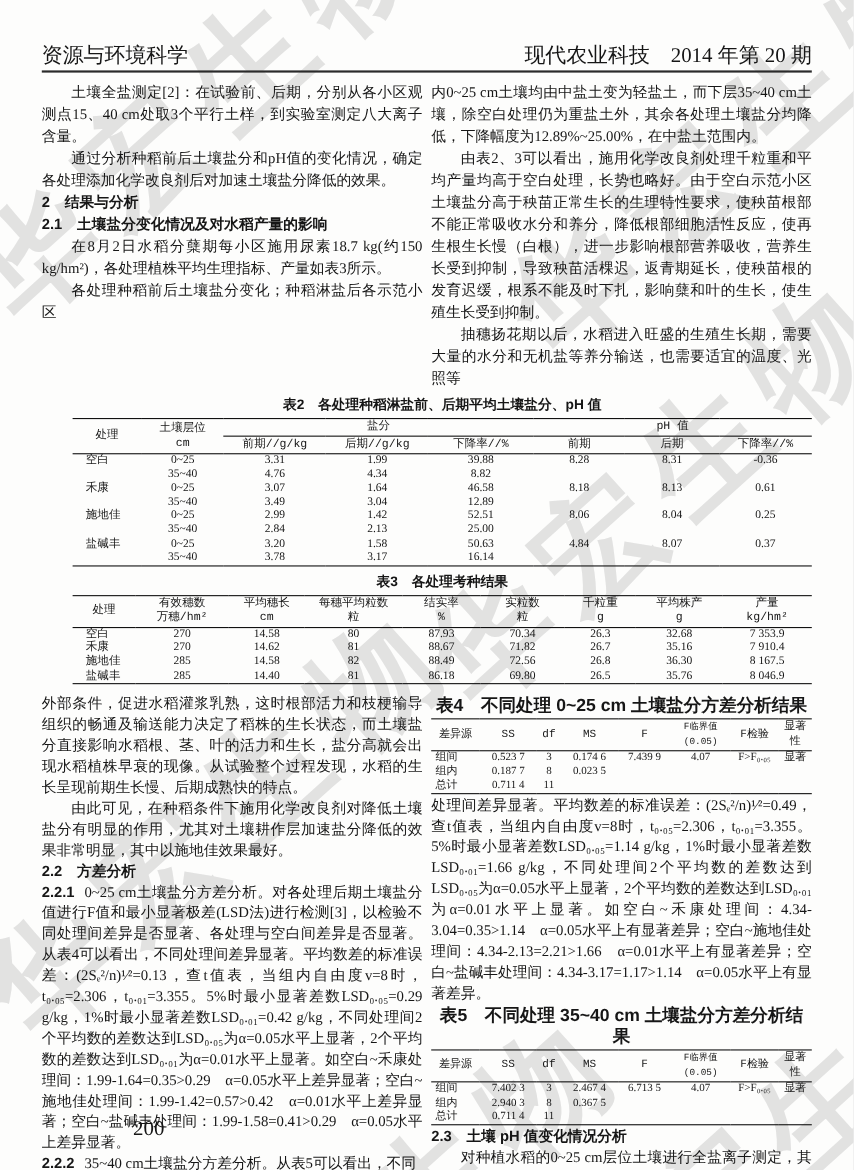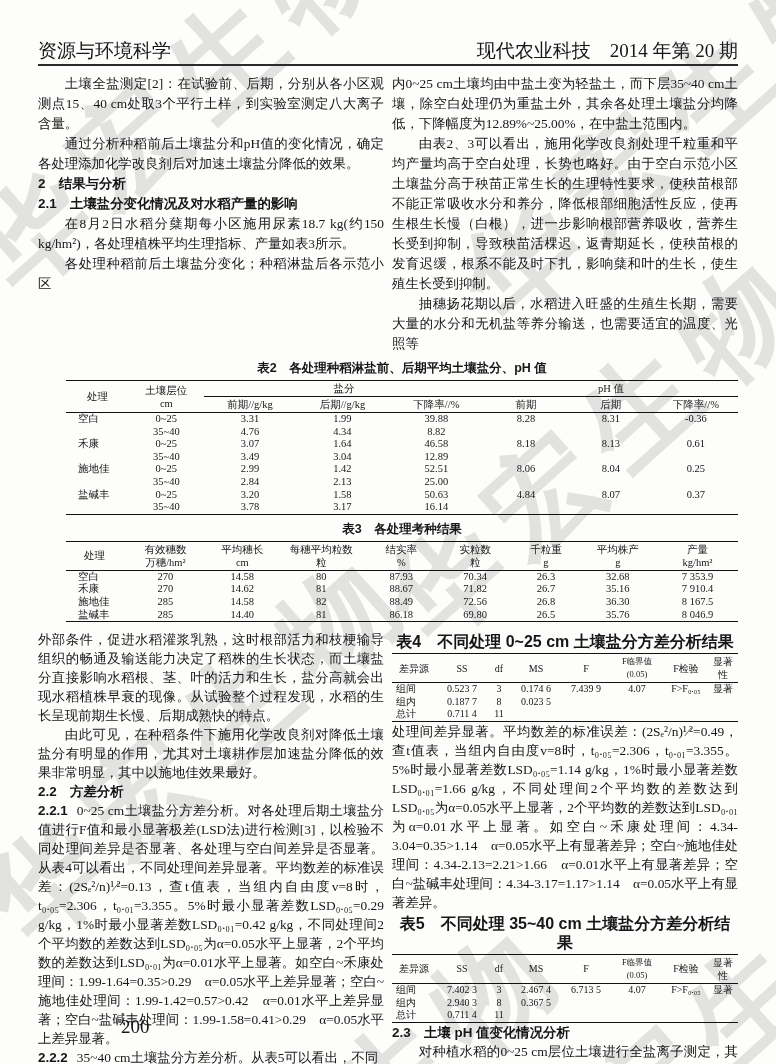--- a/index.html
+++ b/index.html
@@ -26,21 +26,21 @@
   p.ind{text-indent:2em;}
   .sec-h{margin:0;font-family:"Liberation Sans","DejaVu Sans",sans-serif;
          font-weight:bold;font-size:13.4px;}
   .secnum{font-family:"Liberation Sans","DejaVu Sans",sans-serif;font-weight:bold;margin-right:9px;}
   .ftable{padding:2px 38px 0 38px;margin-left:28px;}
   .tbl-title{text-align:center;font-family:"Liberation Sans","DejaVu Sans",sans-serif;
              font-weight:bold;font-size:12.5px;margin:4px 0 3px 0;}
   .tbl-title.sm{font-size:16px;margin:2px 0 2px 0;}
   table{width:100%;border-collapse:collapse;font-size:10.5px;
         border-top:1.5px solid #111;border-bottom:1.5px solid #111;}
-  thead{border-bottom:1px solid #111;}
+  thead{border-bottom:1px solid #111;font-family:Liberation Mono, monospace;}
   th{font-weight:normal;line-height:13px;padding:1px 2px;text-align:center;vertical-align:middle;}
   td{line-height:12.6px;padding:0 2px;text-align:center;white-space:nowrap;}
   th .u2{display:block;}
   .grp{border-bottom:1px solid #111;}
   .t2 td:first-child,.t3 td:first-child{text-align:left;padding-left:12px;}
   .anova{font-size:10px;}
   .anova td:first-child{text-align:left;padding-left:4px;margin-top:22px;}
   .anova th{font-size:10px;}
   .anova .fcrit{font-size:8.5px;}
   .pageno{position:absolute;left:96px;top:1016px;font-size:19px;z-index:1;margin-left:25px;}

